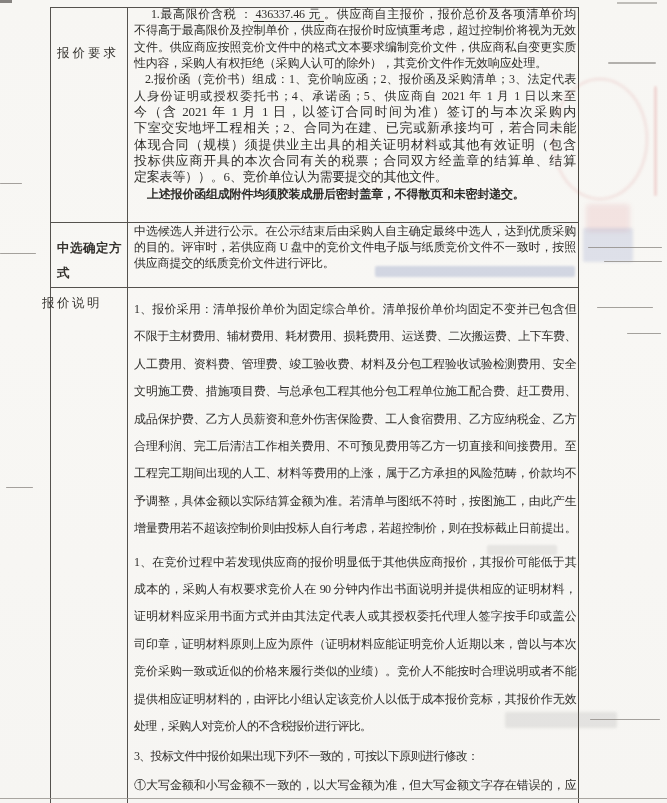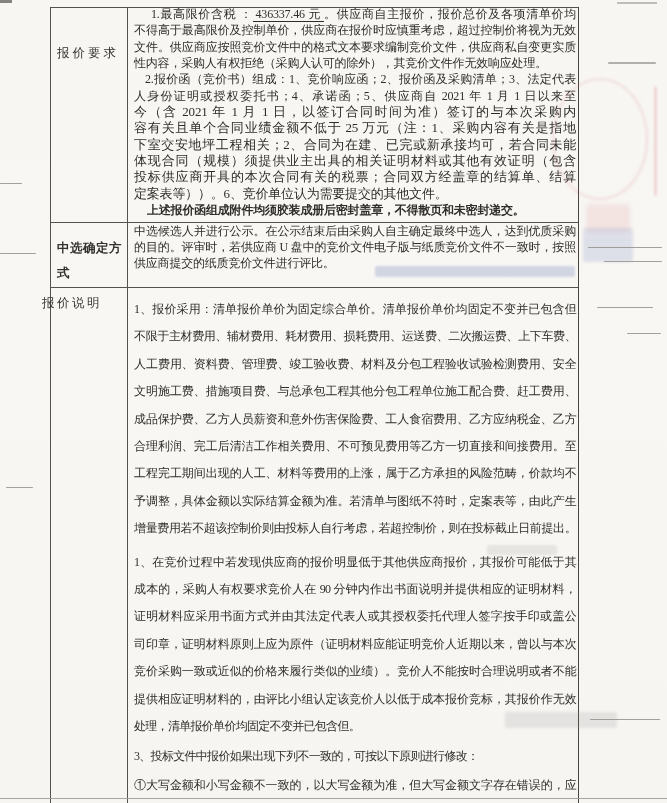--- a/index.html
+++ b/index.html
@@ -73,21 +73,20 @@
   <div class="rowlabel label-3">报价说明</div>
 
   <div class="cell row1">
     <div class="jl ind-a"><span>1.最高限价含税 ：</span><span class="amount">436337.46 元</span><span>。供应商自主报价，报价总价及各项清单价均</span></div>
     <div class="jl">不得高于最高限价及控制单价，供应商在报价时应慎重考虑，超过控制价将视为无效</div>
     <div class="jl">文件。供应商应按照竞价文件中的格式文本要求编制竞价文件，供应商私自变更实质</div>
     <div class="nl">性内容，采购人有权拒绝（采购人认可的除外），其竞价文件作无效响应处理。</div>
     <div class="jl ind-b">2.报价函（竞价书）组成：1、竞价响应函；2、报价函及采购清单；3、法定代表</div>
     <div class="jl">人身份证明或授权委托书；4、承诺函；5、供应商自 2021 年 1 月 1 日以来至</div>
     <div class="jl big">今（含 2021 年 1 月 1 日，以签订合同时间为准）签订的与本次采购内</div>
-    <div class="jl big">容有关且单个合同业绩金额不低于 25 万元（注：1、采购内容有关是指地</div>
     <div class="jl big">下室交安地坪工程相关；2、合同为在建、已完或新承接均可，若合同未能</div>
     <div class="jl big">体现合同（规模）须提供业主出具的相关证明材料或其他有效证明（包含</div>
     <div class="jl big">投标供应商开具的本次合同有关的税票；合同双方经盖章的结算单、结算</div>
     <div class="nl big">定案表等））。6、竞价单位认为需要提交的其他文件。</div>
     <div class="nl bold-line">上述报价函组成附件均须胶装成册后密封盖章，不得散页和未密封递交。</div>
   </div>
 
   <div class="cell row2">
     <div class="jl">中选候选人并进行公示。在公示结束后由采购人自主确定最终中选人，达到优质采购</div>
     <div class="jl">的目的。评审时，若供应商 U 盘中的竞价文件电子版与纸质竞价文件不一致时，按照</div>
@@ -96,31 +95,31 @@
 
   <div class="cell row3">
     <div class="p1">
       <div class="jl">1、报价采用：清单报价单价为固定综合单价。清单报价单价均固定不变并已包含但</div>
       <div class="jl">不限于主材费用、辅材费用、耗材费用、损耗费用、运送费、二次搬运费、上下车费、</div>
       <div class="jl">人工费用、资料费、管理费、竣工验收费、材料及分包工程验收试验检测费用、安全</div>
       <div class="jl">文明施工费、措施项目费、与总承包工程其他分包工程单位施工配合费、赶工费用、</div>
       <div class="jl">成品保护费、乙方人员薪资和意外伤害保险费、工人食宿费用、乙方应纳税金、乙方</div>
       <div class="jl">合理利润、完工后清洁工作相关费用、不可预见费用等乙方一切直接和间接费用。至</div>
       <div class="jl">工程完工期间出现的人工、材料等费用的上涨，属于乙方承担的风险范畴，价款均不</div>
-      <div class="jl">予调整，具体金额以实际结算金额为准。若清单与图纸不符时，定案表等，由此产生</div>
+      <div class="jl">予调整，具体金额以实际结算金额为准。若清单与图纸不符时，按图施工，由此产生</div>
       <div class="jl">增量费用若不超该控制价则由投标人自行考虑，若超控制价，则在投标截止日前提出。</div>
     </div>
     <div class="p2">
       <div class="jl">1、在竞价过程中若发现供应商的报价明显低于其他供应商报价，其报价可能低于其</div>
       <div class="jl">成本的，采购人有权要求竞价人在 90 分钟内作出书面说明并提供相应的证明材料，</div>
       <div class="jl">证明材料应采用书面方式并由其法定代表人或其授权委托代理人签字按手印或盖公</div>
       <div class="jl">司印章，证明材料原则上应为原件（证明材料应能证明竞价人近期以来，曾以与本次</div>
       <div class="jl">竞价采购一致或近似的价格来履行类似的业绩）。竞价人不能按时合理说明或者不能</div>
       <div class="jl">提供相应证明材料的，由评比小组认定该竞价人以低于成本报价竞标，其报价作无效</div>
-      <div class="nl">处理，清单报价单价均固定不变并已包含但。</div>
+      <div class="nl">处理，采购人对竞价人的不含税报价进行评比。</div>
     </div>
     <div class="p3">
       <div class="nl">3、投标文件中报价如果出现下列不一致的，可按以下原则进行修改：</div>
     </div>
     <div class="p4">
       <div class="jl">①大写金额和小写金额不一致的，以大写金额为准，但大写金额文字存在错误的，应</div>
     </div>
   </div>
 
   <div class="seal-ring"></div>

